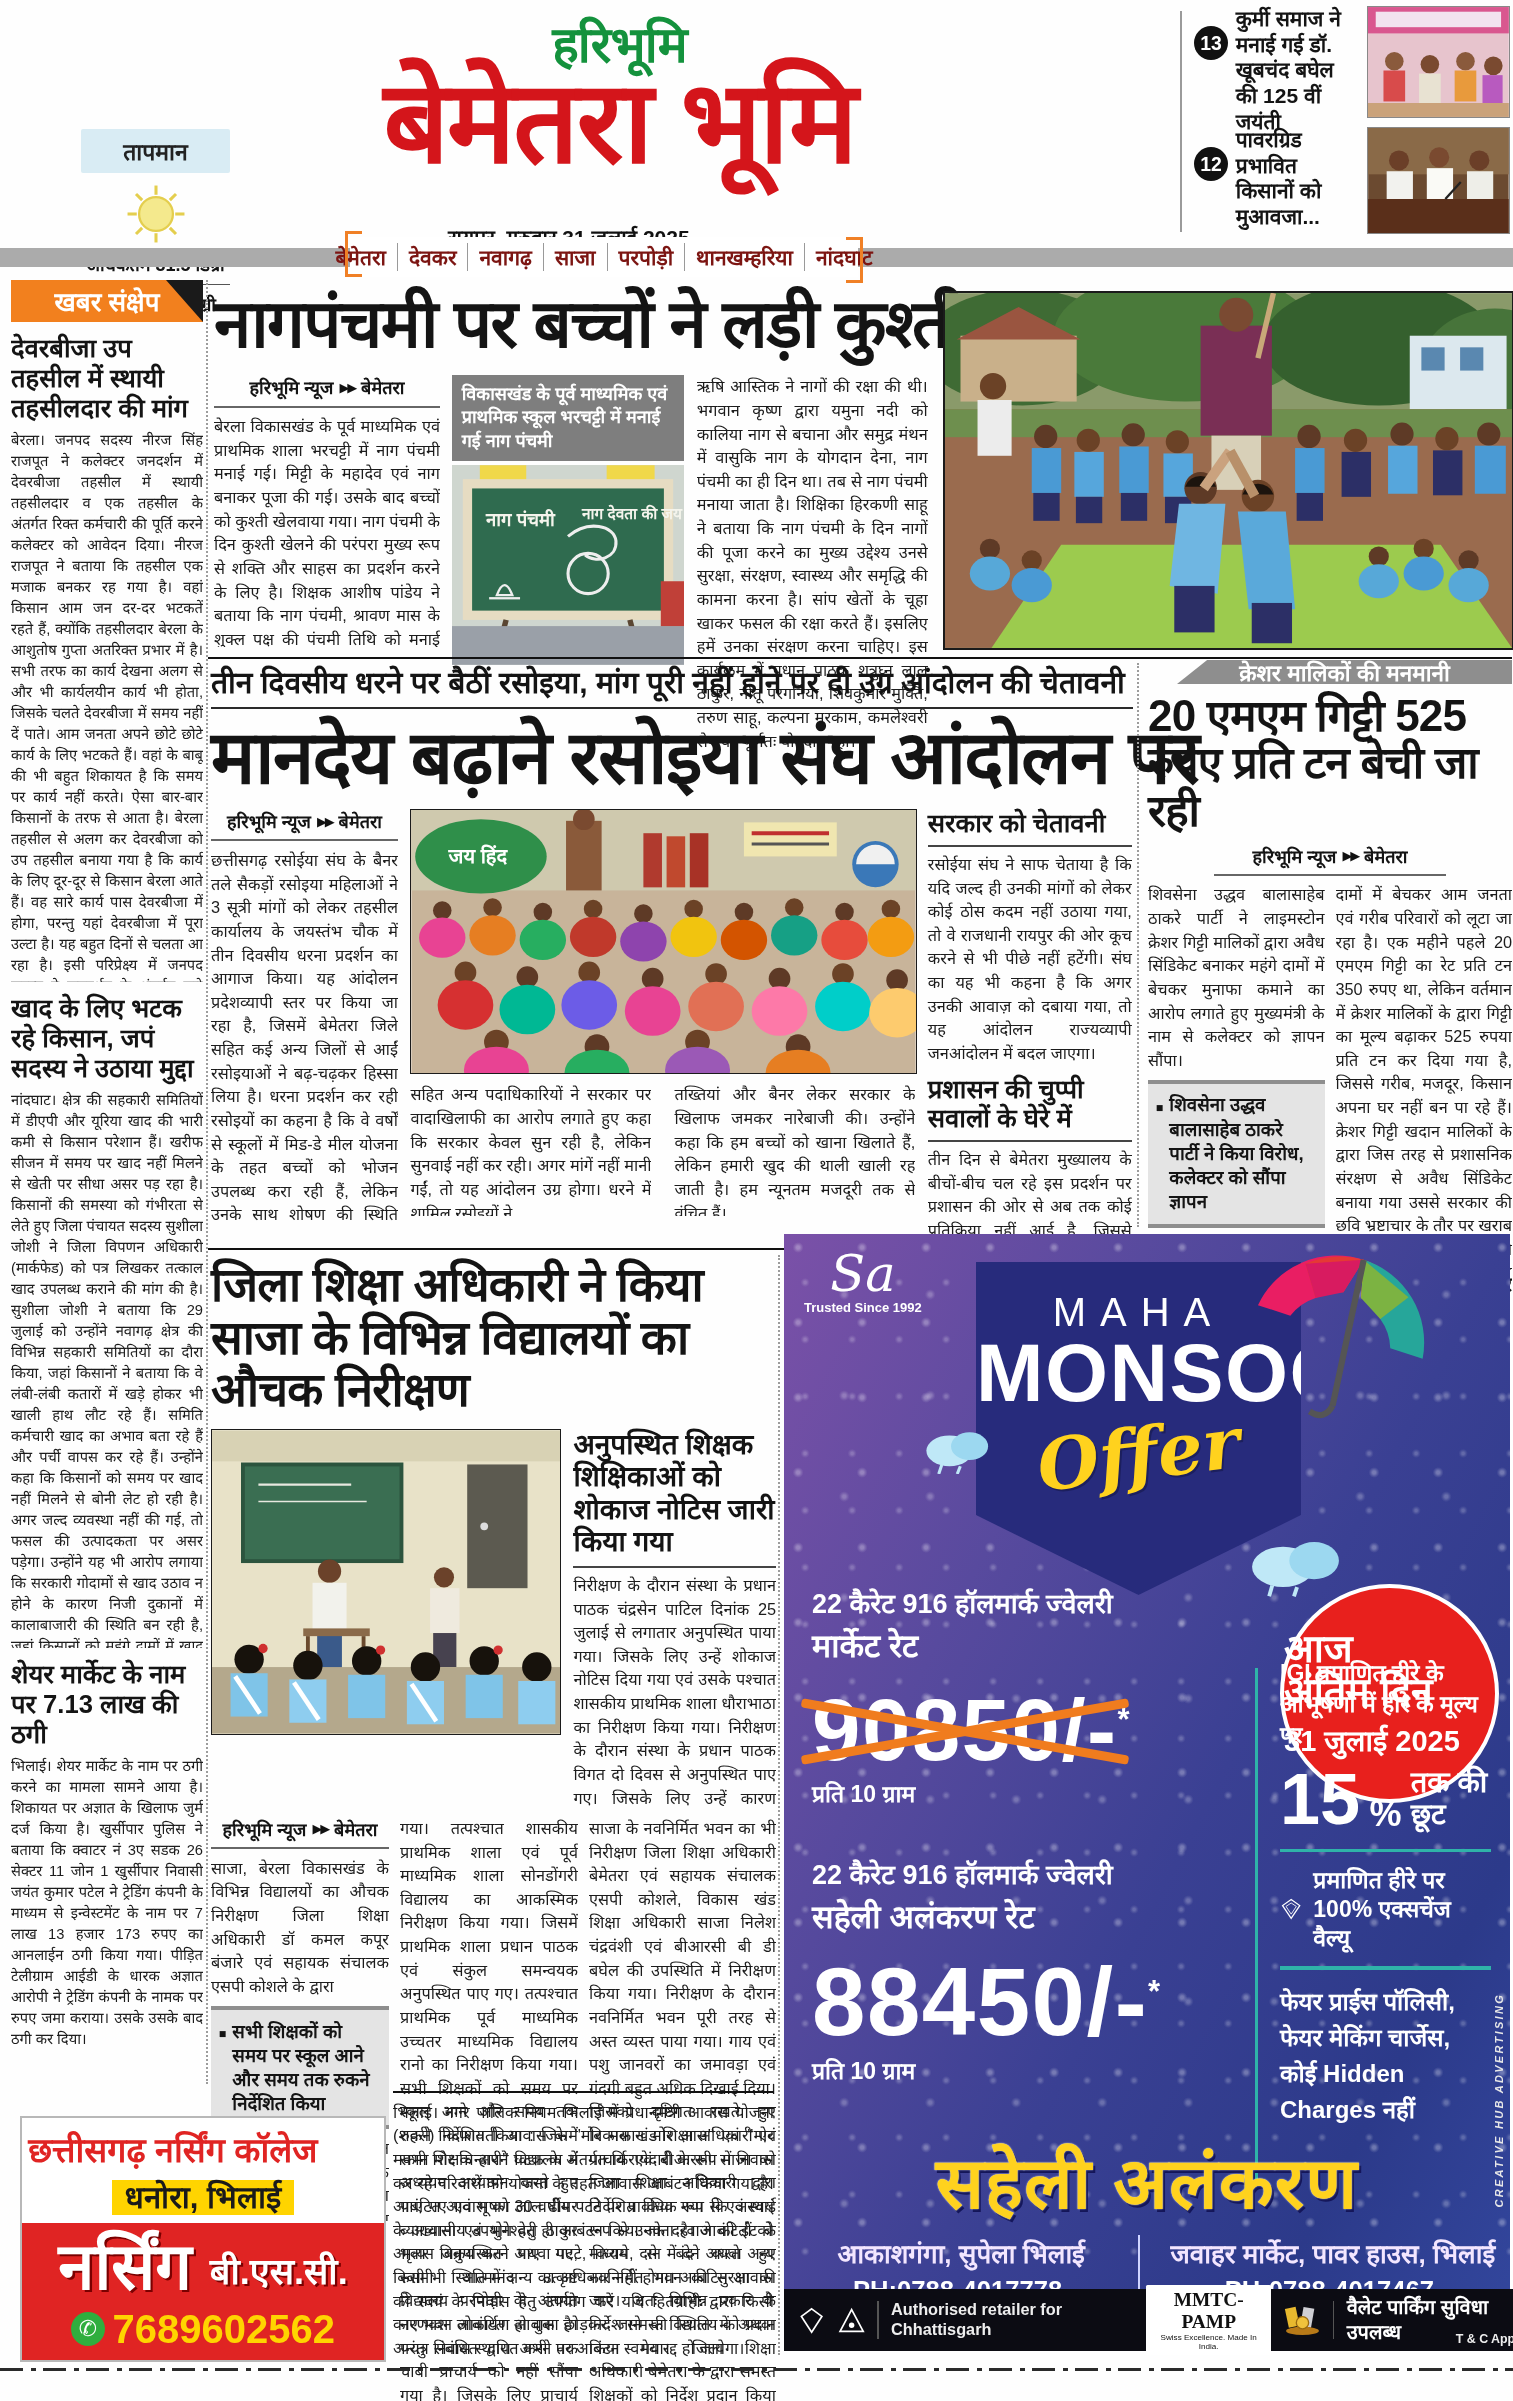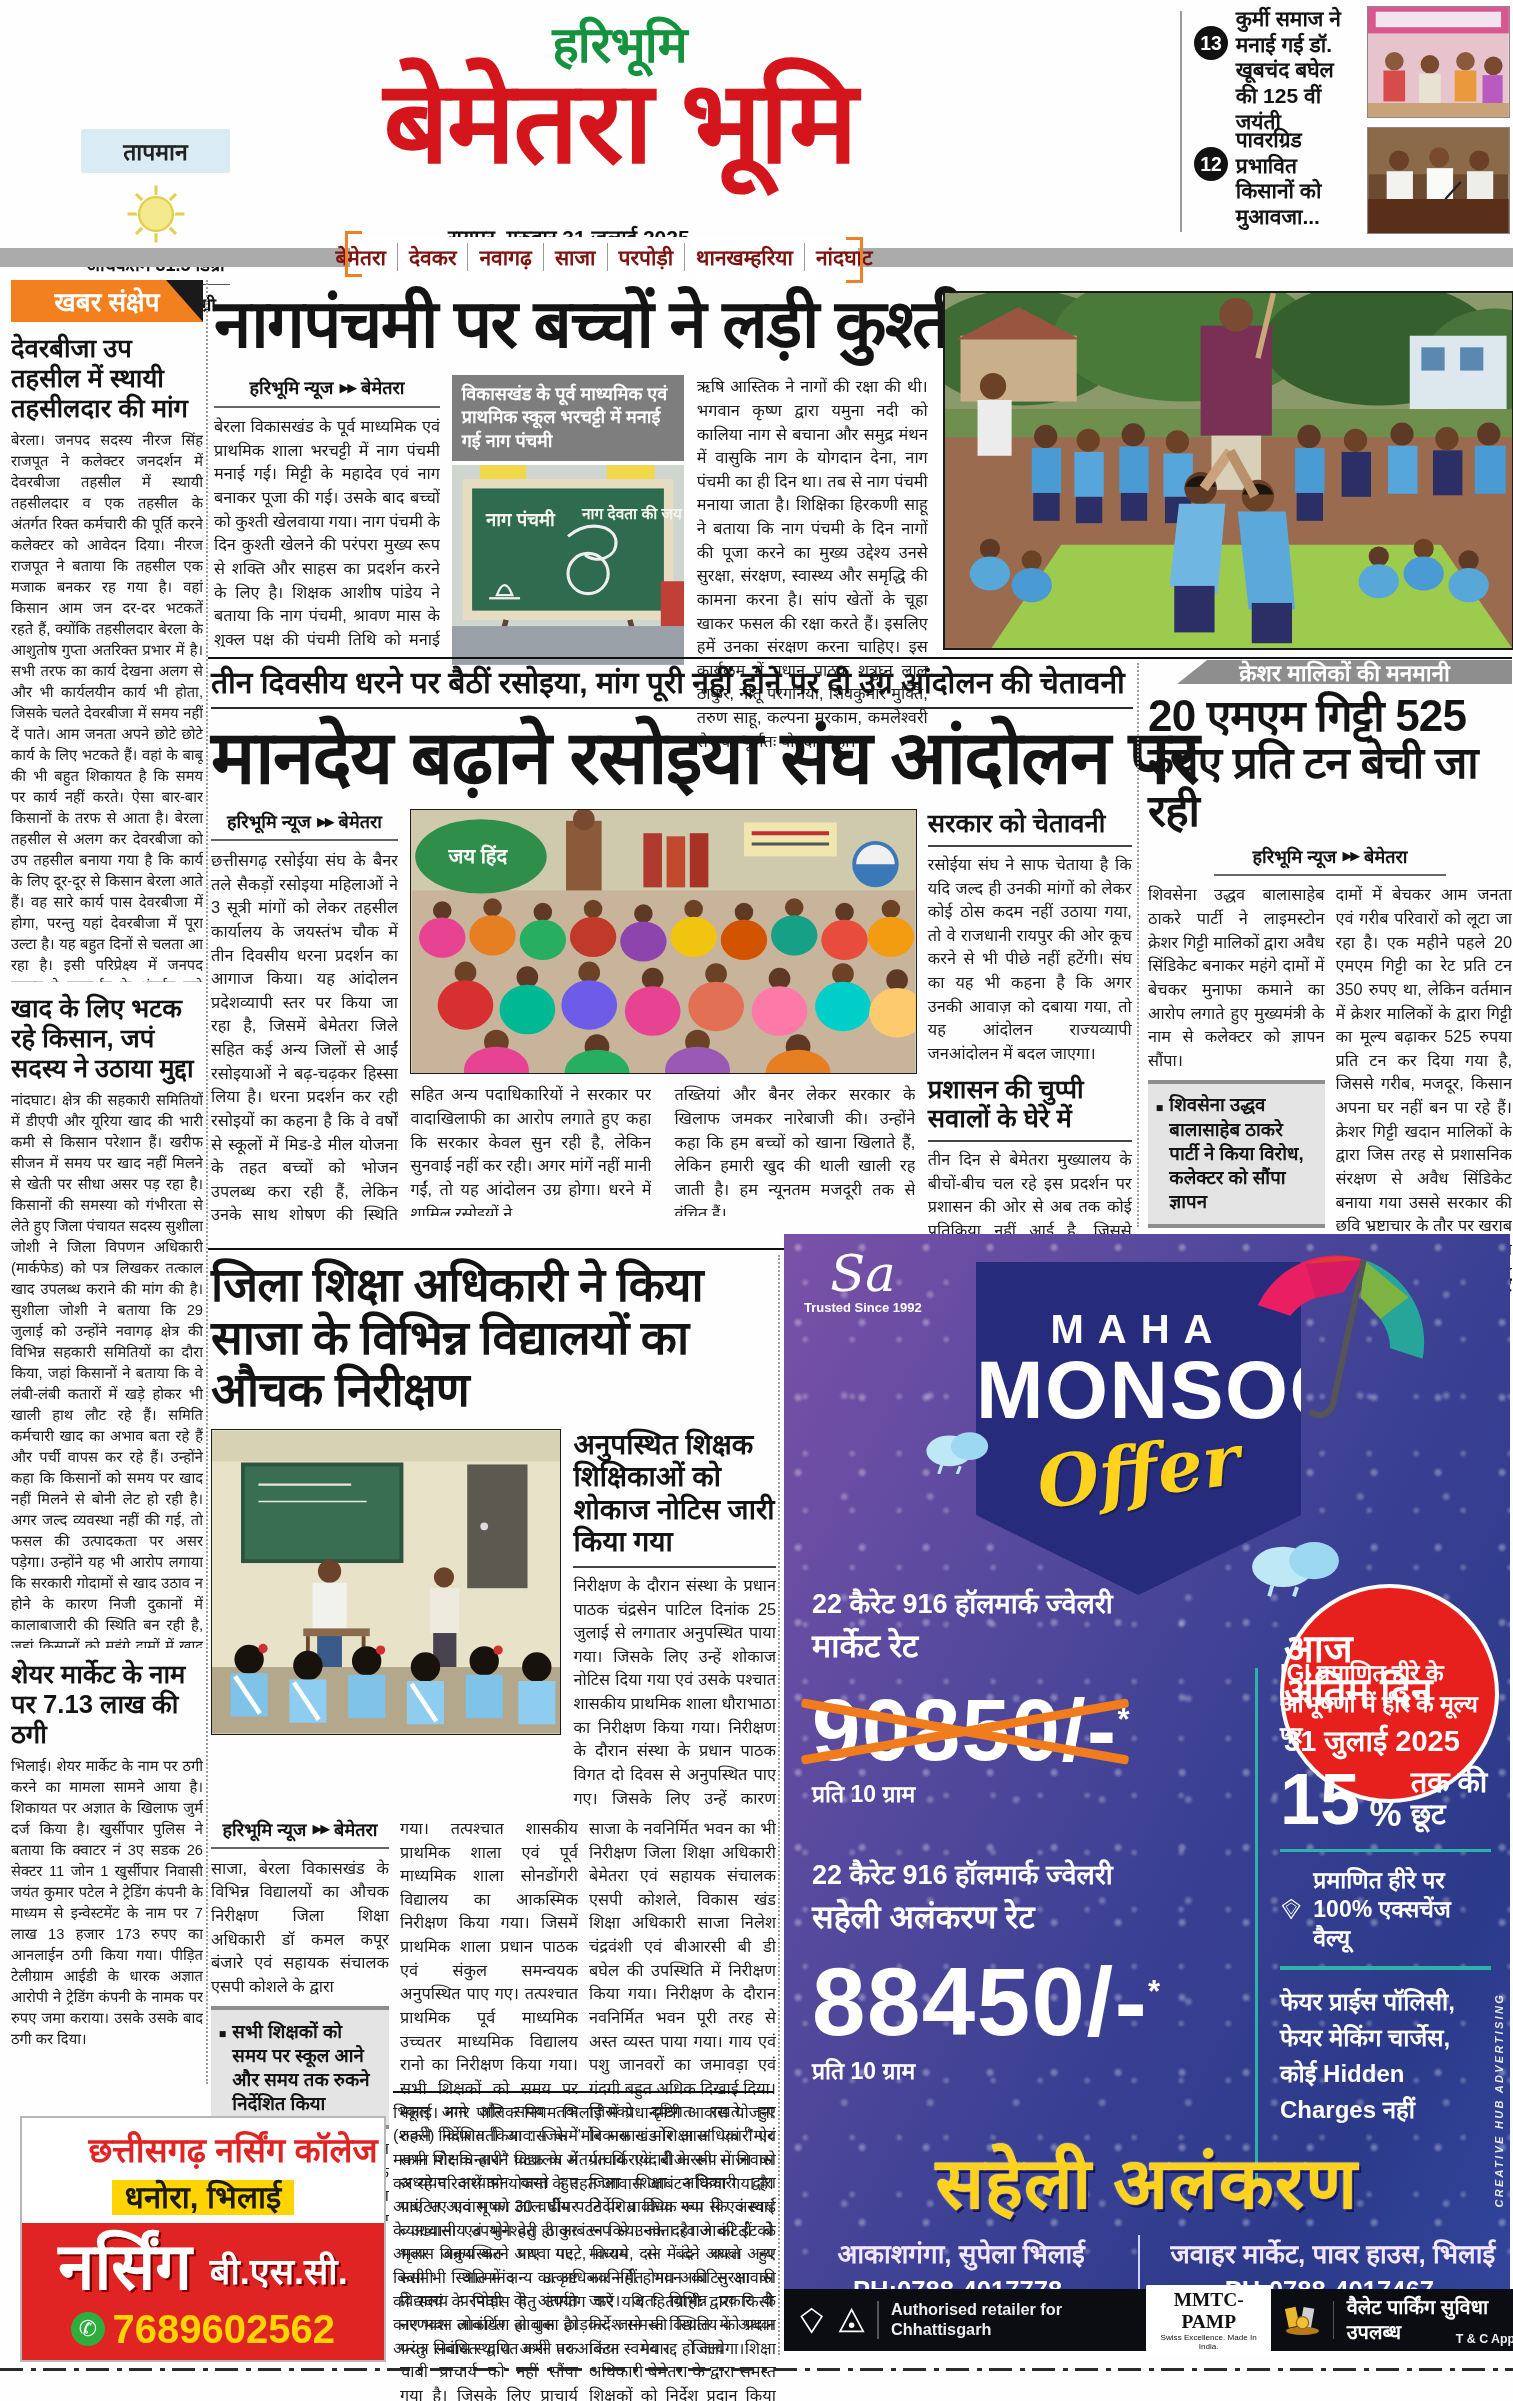--- a/index.html
+++ b/index.html
@@ -58,41 +58,41 @@
   .hl-e{font-size:47px;font-weight:900;line-height:1.12;letter-spacing:-0.8px}
   .more{color:#111;font-weight:bold;font-size:19.4px;display:flex;gap:4.6px;align-items:center;justify-content:flex-end}
   .more .arr{color:#d4151b;font-size:14.7px;letter-spacing:-2.3px}
   .hrule{background:#111}
   photoframe, .photoframe{display:block;border:2.3px solid #1b1b1b}
   
   .pmbox{border-top:2.3px solid #111;padding-top:7.7px}
   .pmbox .h{font-size:32px;font-weight:900;line-height:1.1;margin-bottom:7.7px}
   
   .nurse{border:2.3px solid #b8b8b8;background:#e02423}
-  .nurse .w1{background:#fff;padding:7.7px 6.2px 1.5px;text-align:right;font-size:34px;font-weight:900;color:#e02423;white-space:nowrap}
+  .nurse .w1{background:#fff;padding:7.7px 6.2px 1.5px;text-align:left;font-size:34px;font-weight:900;color:#e02423;white-space:nowrap}
   .nurse .w2{background:#fff;text-align:center;padding:1.5px 6.2px 6.2px}
   .nurse .w2 span{background:#ffd400;color:#1a1a1a;font-size:31px;font-weight:900;padding:0 12.4px}
   .nurse .big{color:#fff;font-size:65px;font-weight:900;text-align:center;line-height:1;margin-top:11px;
               text-shadow:2.3px 2.3px 0 #7a0000}
   .nurse .bsc{font-size:36px;vertical-align:middle}
   .nurse .ph{display:flex;align-items:center;justify-content:center;gap:7.7px;margin-top:7.7px}
   .nurse .ph .ic{width:34px;height:34px;border-radius:50%;background:#2fae3e;color:#fff;font-size:22px;
                  display:flex;align-items:center;justify-content:center}
   .nurse .ph .no{color:#ffd400;font-size:40px;font-weight:900}
   
   .monsoon{color:#fff;
     background:
       radial-gradient(circle at 22% 18%, rgba(255,255,255,.30) 1.5px, rgba(255,255,255,.10) 3.9px, transparent 5.4px),
       radial-gradient(circle at 70% 60%, rgba(255,255,255,.25) 1.5px, rgba(255,255,255,.08) 3.9px, transparent 5.4px),
       radial-gradient(circle at 45% 85%, rgba(255,255,255,.22) 1.2px, rgba(255,255,255,.08) 3.1px, transparent 4.6px),
       linear-gradient(118deg,#7b51a8 0%,#584a9e 28%,#3a4093 55%,#2c3a8a 80%,#33479e 100%);
     background-size:64px 75px,86px 101px,47px 57px,100% 100%}
   .shield{position:absolute;background:#272b7c;clip-path:polygon(0 0,100% 0,100% 76%,50% 100%,0 76%);
           text-align:center;box-shadow:0 0 0 2.3px rgba(255,255,255,.08)}
-  .shield .maha{font-size:40px;letter-spacing:14px;font-weight:bold;margin-top:45px}
+  .shield .maha{font-size:40px;letter-spacing:14px;font-weight:normal;margin-top:28px}
   .shield .mons{font-size:81px;font-weight:900;letter-spacing:1.5px;line-height:.95}
   .offer{font-family:"DejaVu Serif","Liberation Serif",serif;font-style:italic;font-weight:bold;
          color:#ffd21e;font-size:71px;transform:rotate(-7deg);text-shadow:1.5px 2.3px 0 #1c1f5e}
   .badge{position:absolute;border-radius:50%;background:#e8201d;border:4.6px solid #fff;
          display:flex;flex-direction:column;align-items:flex-start;justify-content:center;text-align:center}
   .badge .l1{font-size:39px;font-weight:900;line-height:1.1}
   .badge .l3{font-size:29px;font-weight:bold;margin-top:6.2px}
   .rate-t{font-size:27px;font-weight:bold}
   .rate-s{font-size:32px;font-weight:900;margin-top:1.5px}
   .price{font-size:87px;font-weight:900;line-height:1;letter-spacing:1.5px;position:relative;display:inline-block}

